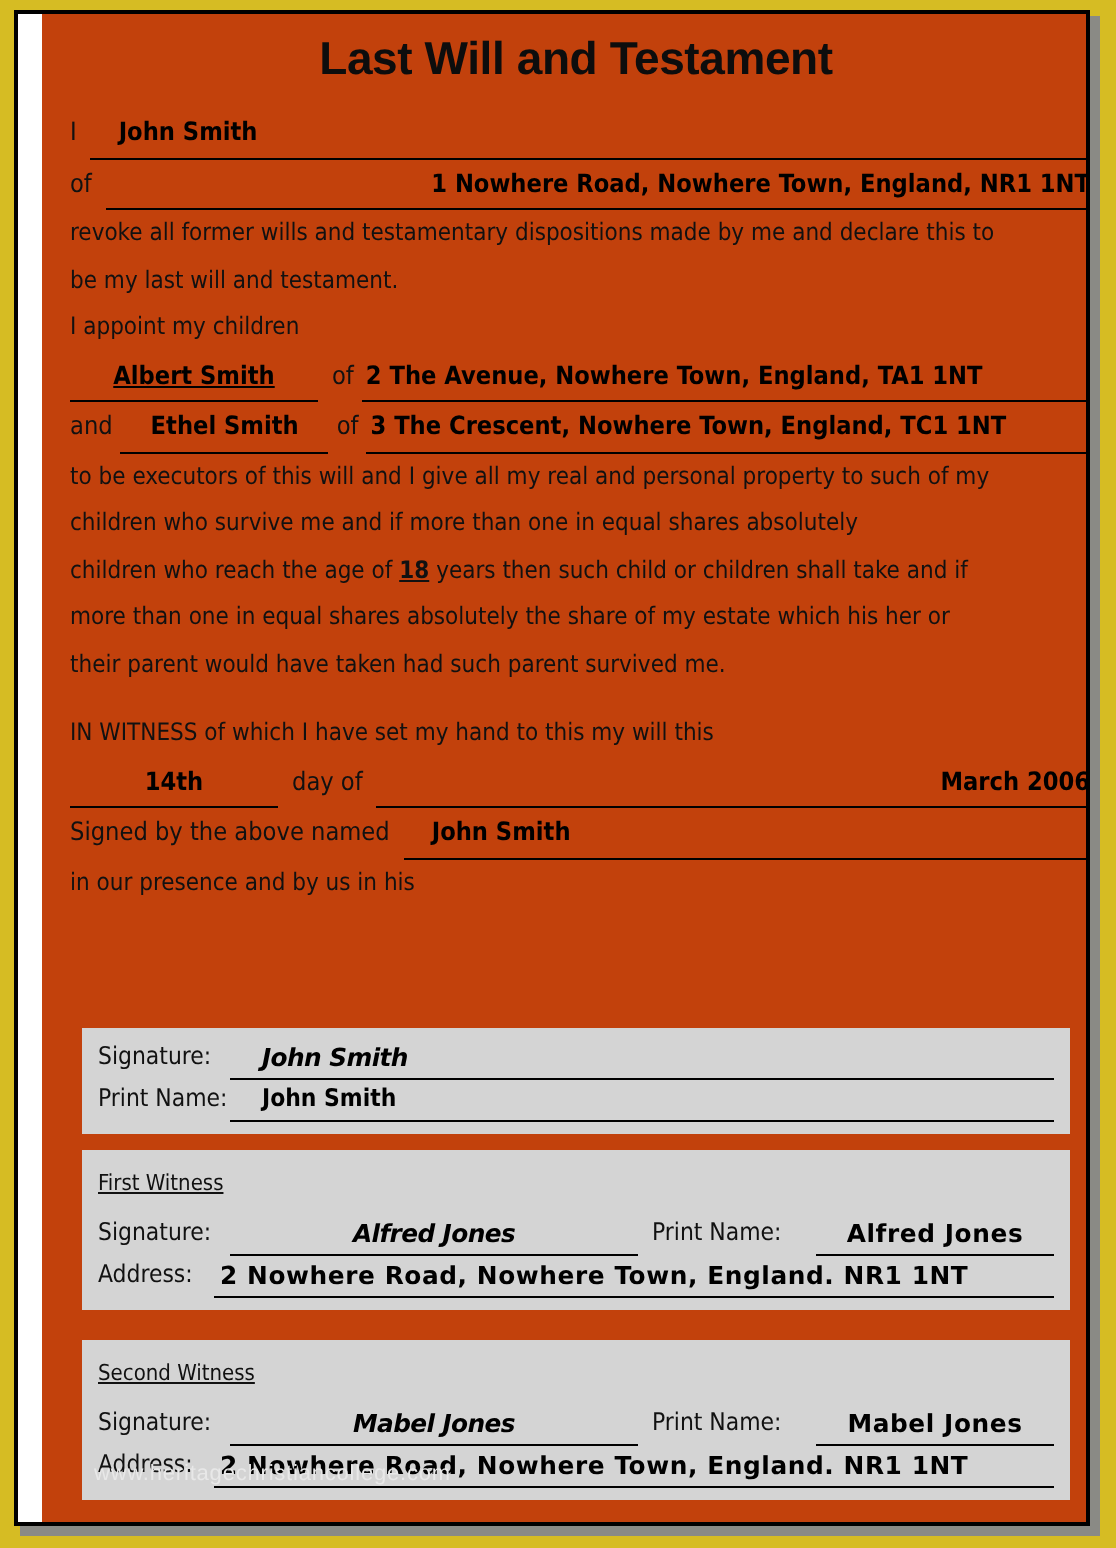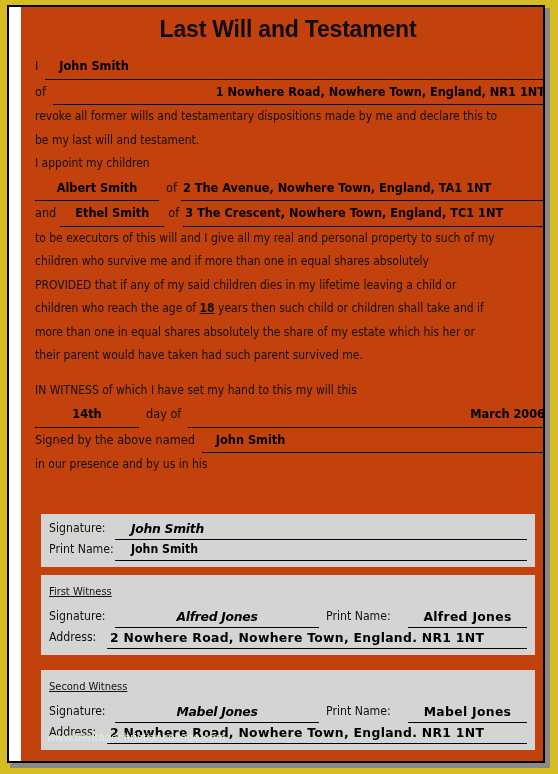--- a/index.html
+++ b/index.html
@@ -211,40 +211,39 @@
           <span class="gap"></span>
           <span class="fill grow pad-l" style="text-align:right;">1 Nowhere Road, Nowhere Town, England, NR1 1NT</span>
         </div>
 
         <div class="para">revoke all former wills and testamentary dispositions made by me and declare this to</div>
         <div class="para">be my last will and testament.</div>
 
         <div class="para">I appoint my children</div>
 
         <div class="ln">
-          <span class="fill center" style="flex:0 0 124px;">Albert Smith</span>
+          <span class="fill center" style="flex:0 0 124px;text-decoration:underline;">Albert Smith</span>
           <span class="gap"></span>
           <span class="lbl">of</span>
           <span class="gap-s"></span>
           <span class="fill grow" style="text-align:left;">2 The Avenue, Nowhere Town, England, TA1 1NT</span>
         </div>
 
         <div class="ln">
           <span class="lbl">and</span>
           <span class="gap-s"></span>
           <span class="fill center" style="flex:0 0 104px;">Ethel Smith</span>
           <span class="gap-s"></span>
           <span class="lbl">of</span>
           <span class="gap-s"></span>
           <span class="fill grow" style="text-align:left;">3 The Crescent, Nowhere Town, England, TC1 1NT</span>
         </div>
 
         <div class="para">to be executors of this will and I give all my real and personal property to such of my</div>
         <div class="para">children who survive me and if more than one in equal shares absolutely</div>
-        <div class="para">PROVIDED that if any of my said children dies in my lifetime leaving a child or</div>
         <div class="para">
           <span>children who reach the age of</span>
           <span class="u-bold">18</span>
           <span>years then such child or children shall take and if</span>
         </div>
         <div class="para">more than one in equal shares absolutely the share of my estate which his her or</div>
         <div class="para">their parent would have taken had such parent survived me.</div>
 
         <div class="spacer-sm"></div>
 

